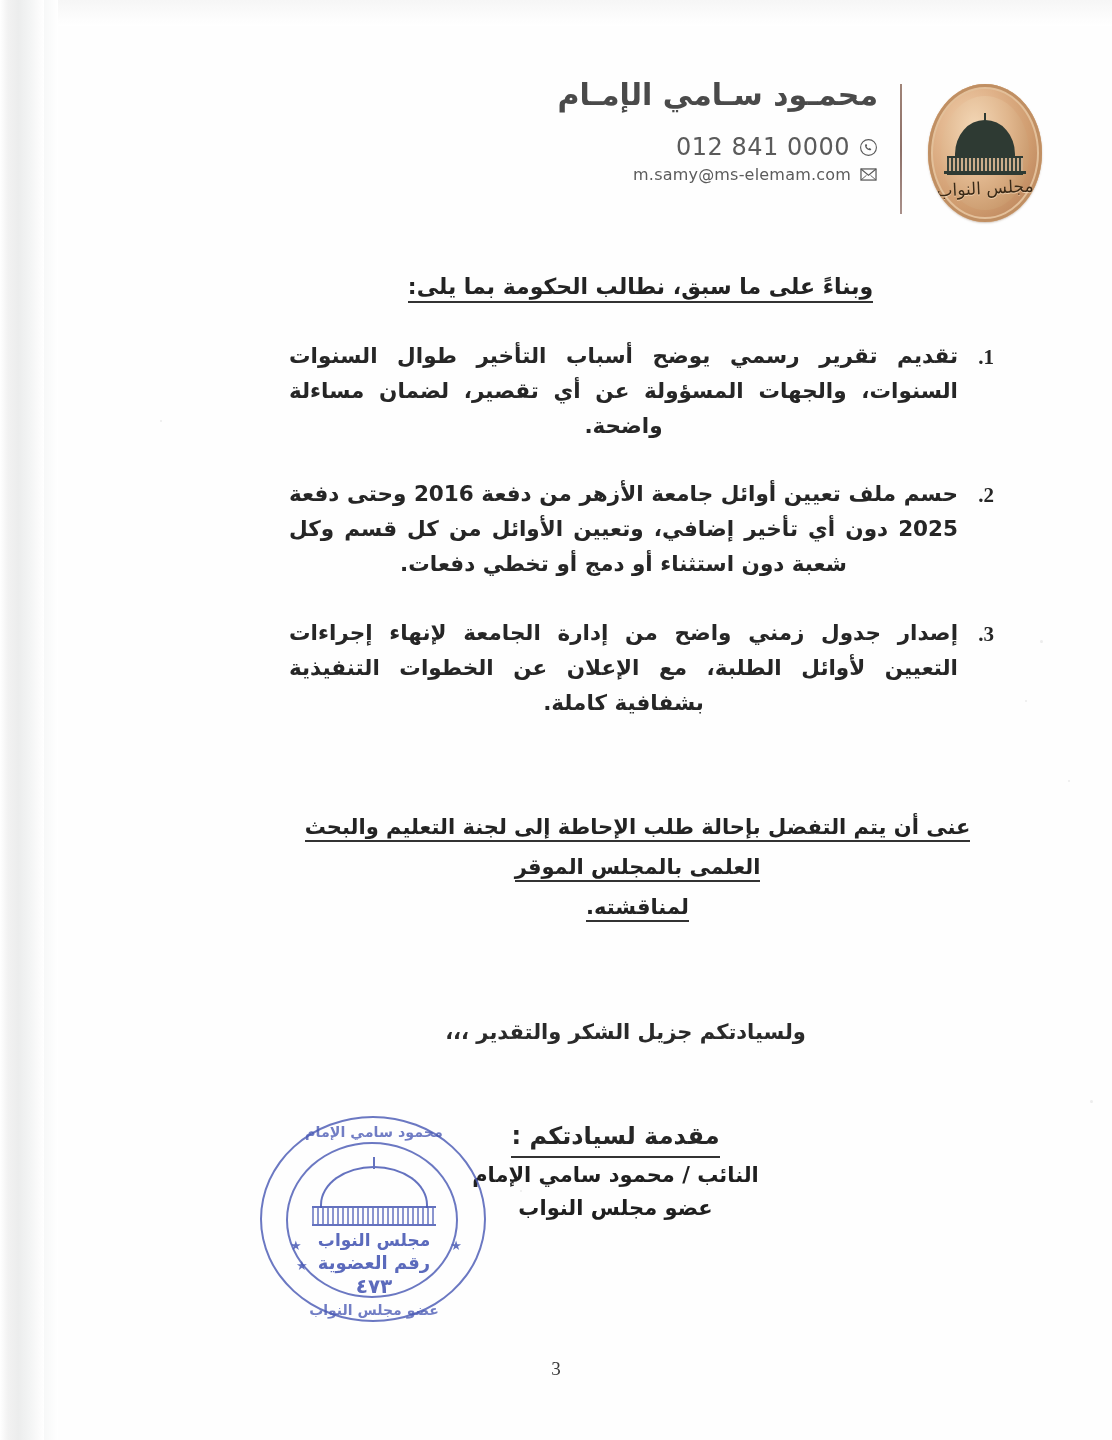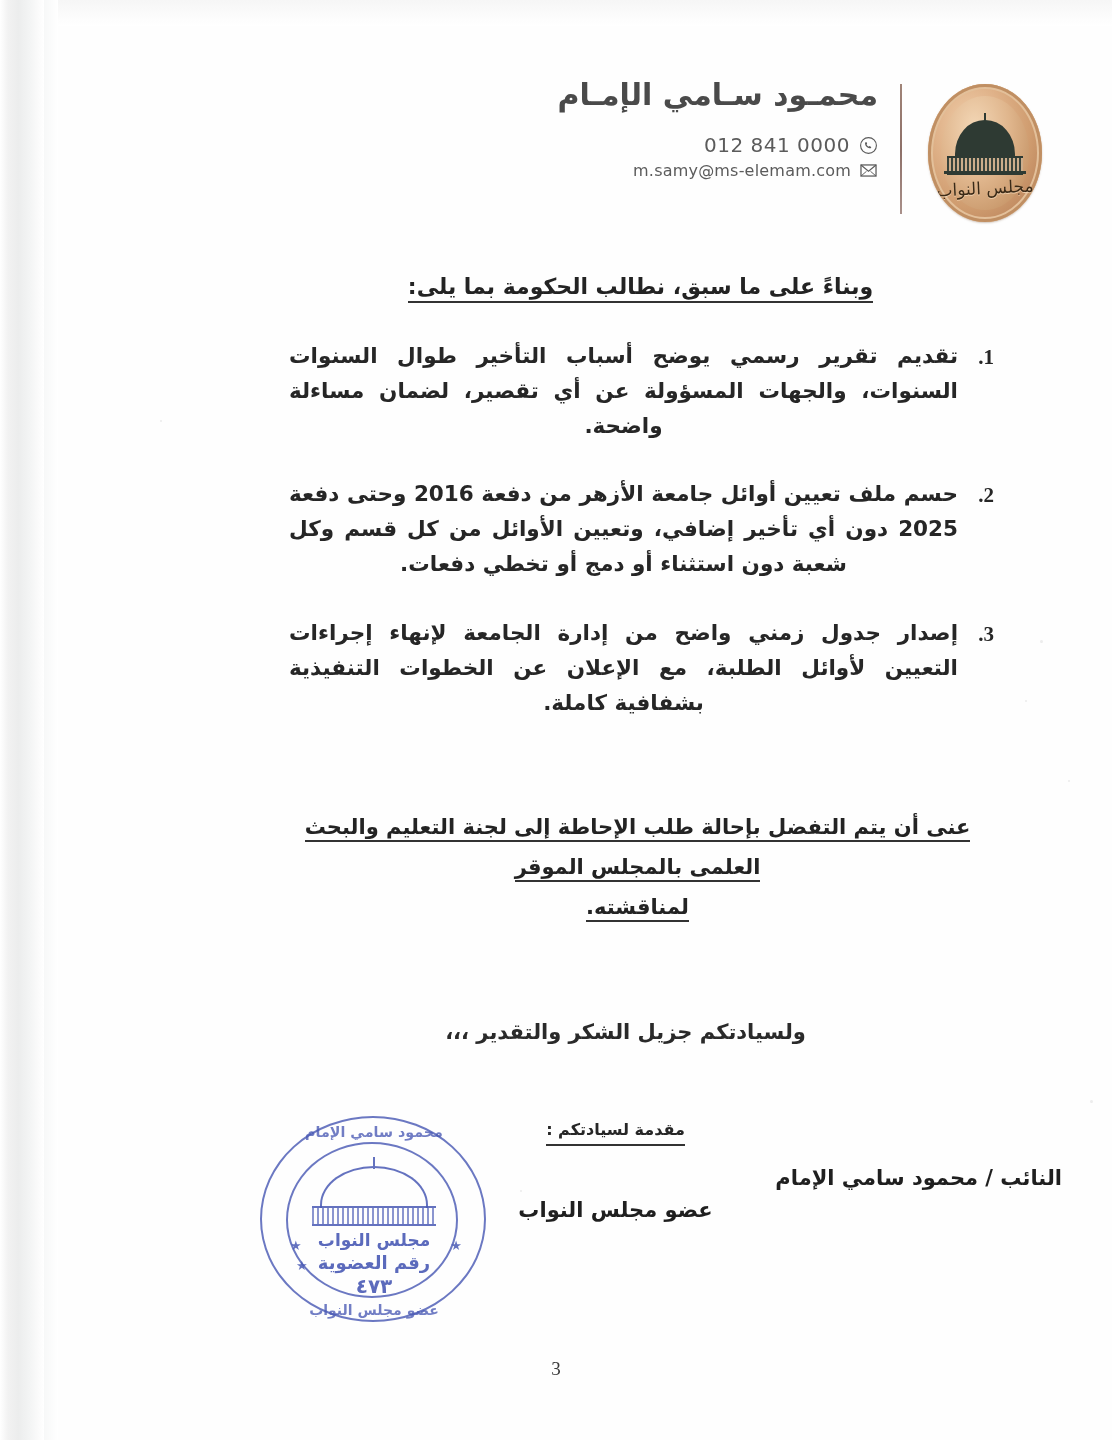--- a/index.html
+++ b/index.html
@@ -175,21 +175,21 @@
     direction: ltr;
     display: flex;
     flex-direction: row;
     align-items: center;
     justify-content: flex-end;
     gap: 8px;
     font-family: "DejaVu Sans", sans-serif;
     color: #5b5b5b;
     white-space: nowrap;
   }
-  .contact-phone { font-size: 20px; margin-top: 22px; letter-spacing: .5px; gap: 9px; }
+  .contact-phone { font-size: 24px; margin-top: 22px; letter-spacing: .5px; gap: 9px; }
   .contact-mail  { font-size: 16px; margin-top: 4px; letter-spacing: .2px; }
   .ic {
     display: inline-block;
     width: 19px; height: 19px;
     position: relative;
     flex: 0 0 auto;
   }
   .ic svg { display: block; }
 
   
@@ -262,33 +262,32 @@
     padding-right: 30px;
   }
 
   .signature {
     margin-top: 74px;
     text-align: center;
     padding-right: 50px;
     line-height: 1.55;
   }
   .sig-head {
-    font-size: 16px;
+    font-size: 24px;
     font-weight: 700;
     color: #262626;
     display: inline-block;
     border-bottom: 2px solid #333;
     padding-bottom: 1px;
-    margin-bottom: 16px;
+    margin-bottom: 1px;
   }
   .sig-name {
     font-size: 21px;
     font-weight: 700;
     color: #1f1f1f;
-    text-align: right;
   }
   .sig-role {
     font-size: 21px;
     font-weight: 700;
     color: #1f1f1f;
   }
 
   
   .stamp {
     position: absolute;

